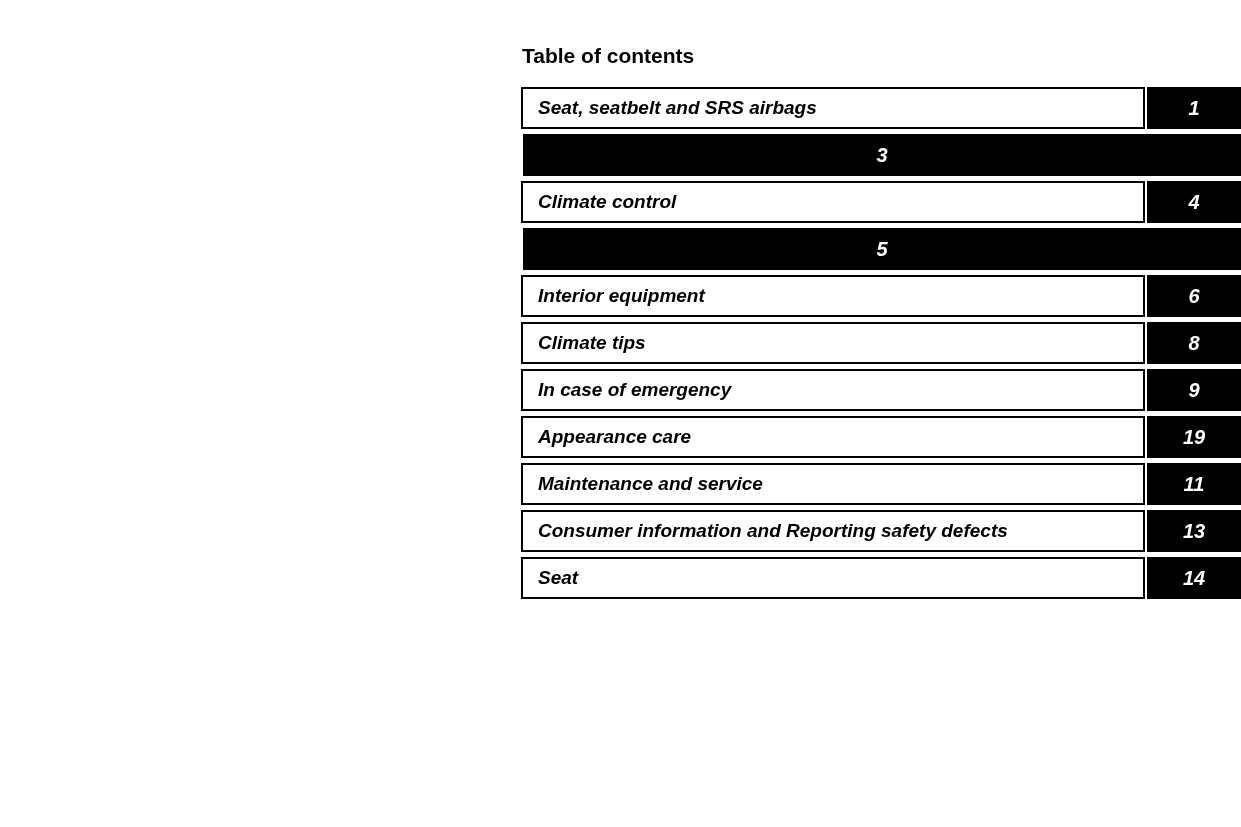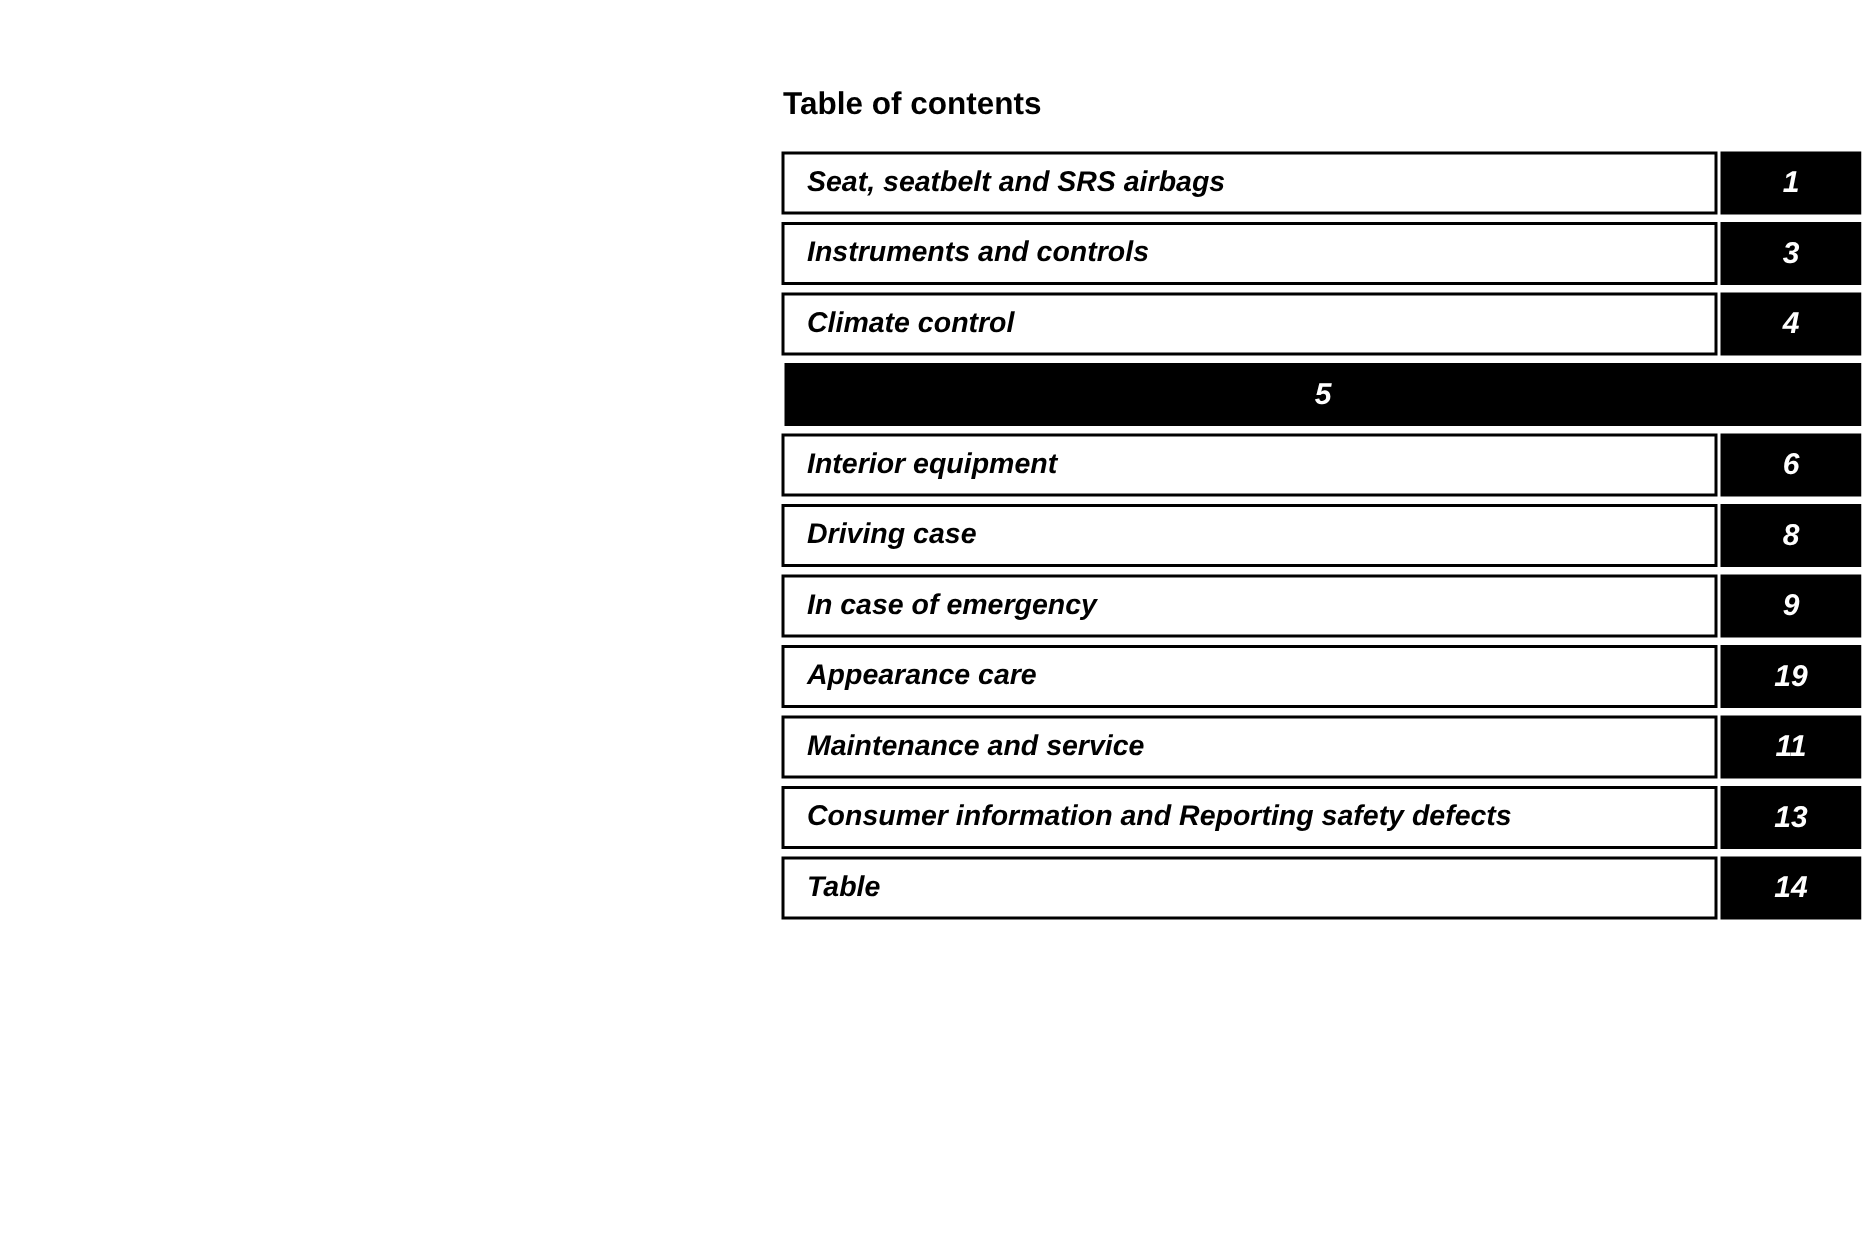--- a/index.html
+++ b/index.html
@@ -13,21 +13,21 @@
   }
   .page {
     position: relative;
     width: 1241px;
     height: 827px;
     background: #ffffff;
   }
   .toc-container {
     position: absolute;
     left: 521px;
-    top: 56px;
+    top: 42px;
     width: 720px;
   }
   .toc-title {
     font-size: 21px;
     font-weight: bold;
     color: #000000;
     margin: 0 0 0 1px;
     padding: 0;
     line-height: 28px;
   }
@@ -85,23 +85,20 @@
         <div class="toc-label-box">
           <span>Seat, seatbelt and SRS airbags</span>
         </div>
         <div class="toc-number-box">
           <span>1</span>
         </div>
       </div>
 
 
       <div class="toc-row">
-        <div class="toc-label-box">
-          <span>Instruments and controls</span>
-        </div>
         <div class="toc-number-box">
           <span>3</span>
         </div>
       </div>
 
       <div class="toc-row">
         <div class="toc-label-box">
           <span>Climate control</span>
         </div>
         <div class="toc-number-box">
@@ -120,21 +117,21 @@
           <span>Interior equipment</span>
         </div>
         <div class="toc-number-box">
           <span>6</span>
         </div>
       </div>
 
 
       <div class="toc-row">
         <div class="toc-label-box">
-          <span>Driving case</span>
+          <span>Climate tips</span>
         </div>
         <div class="toc-number-box">
           <span>8</span>
         </div>
       </div>
 
       <div class="toc-row">
         <div class="toc-label-box">
           <span>In case of emergency</span>
         </div>
@@ -166,21 +163,21 @@
         <div class="toc-label-box">
           <span>Consumer information and Reporting safety defects</span>
         </div>
         <div class="toc-number-box">
           <span>13</span>
         </div>
       </div>
 
       <div class="toc-row">
         <div class="toc-label-box">
-          <span>Table</span>
+          <span>Seat</span>
         </div>
         <div class="toc-number-box">
           <span>14</span>
         </div>
       </div>
 
     </div>
   </div>
 </div>
 

